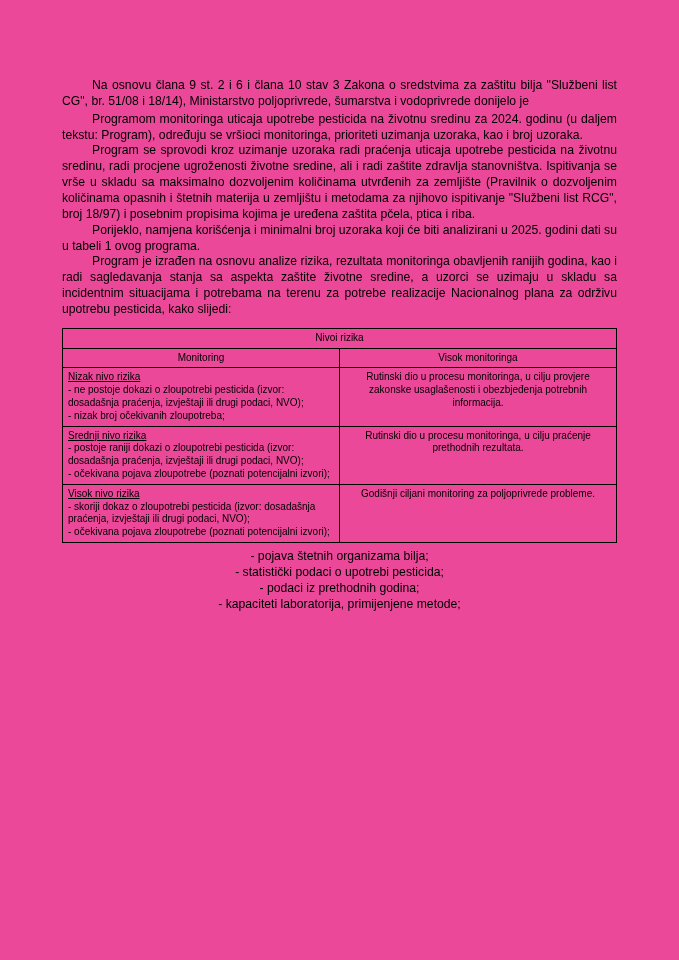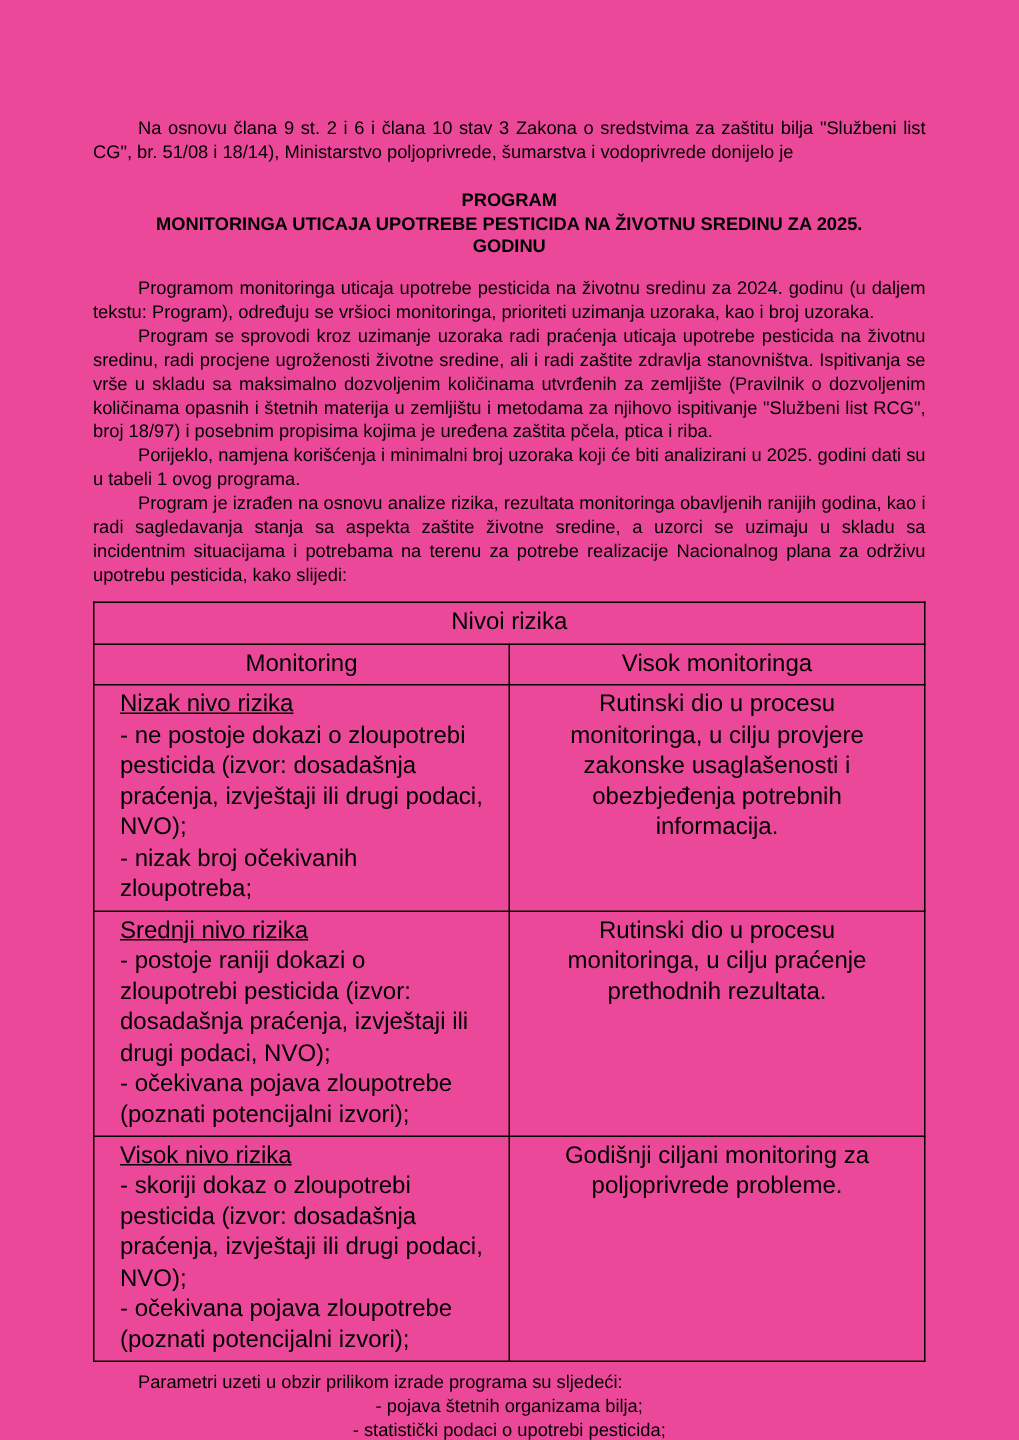--- a/index.html
+++ b/index.html
@@ -49,22 +49,22 @@
   }
   table.risk {
     border-collapse: collapse;
     width: 100%;
     margin-top: 10px;
     margin-bottom: 6px;
     table-layout: fixed;
   }
   table.risk td, table.risk th {
     border: 1px solid #000000;
-    padding: 3px 17px;
-    font-size: 16px;
+    padding: 3px 5px;
+    font-size: 10px;
     line-height: 1.28;
     vertical-align: top;
     font-weight: normal;
   }
   .tbl-title {
     text-align: center;
     font-weight: bold;
     font-size: 11.8px;
     padding: 4px 5px;
   }
@@ -94,25 +94,20 @@
     text-align: center;
   }
 </style>
 </head>
 <body>
 
 <div class="page">
 
   <p class="indent intro">Na osnovu člana 9 st. 2 i 6 i člana 10 stav 3 Zakona o sredstvima za zaštitu bilja "Službeni list CG", br. 51/08 i 18/14), Ministarstvo poljoprivrede, šumarstva i vodoprivrede donijelo je</p>
 
-  <div class="title-block">
-    <span class="title-line">PROGRAM</span>
-    <span class="title-line">MONITORINGA UTICAJA UPOTREBE PESTICIDA NA ŽIVOTNU SREDINU ZA 2025.</span>
-    <span class="title-line">GODINU</span>
-  </div>
 
   <p class="indent">Programom monitoringa uticaja upotrebe pesticida na životnu sredinu za 2024. godinu (u daljem tekstu: Program), određuju se vršioci monitoringa, prioriteti uzimanja uzoraka, kao i broj uzoraka.</p>
   <p class="indent para-gap">Program se sprovodi kroz uzimanje uzoraka radi praćenja uticaja upotrebe pesticida na životnu sredinu, radi procjene ugroženosti životne sredine, ali i radi zaštite zdravlja stanovništva. Ispitivanja se vrše u skladu sa maksimalno dozvoljenim količinama utvrđenih za zemljište (Pravilnik o dozvoljenim količinama opasnih i štetnih materija u zemljištu i metodama za njihovo ispitivanje "Službeni list RCG", broj 18/97) i posebnim propisima kojima je uređena zaštita pčela, ptica i riba.</p>
   <p class="indent para-gap">Porijeklo, namjena korišćenja i minimalni broj uzoraka koji će biti analizirani u 2025. godini dati su u tabeli 1 ovog programa.</p>
   <p class="indent para-gap">Program je izrađen na osnovu analize rizika, rezultata monitoringa obavljenih ranijih godina, kao i radi sagledavanja stanja sa aspekta zaštite životne sredine, a uzorci se uzimaju u skladu sa incidentnim situacijama i potrebama na terenu za potrebe realizacije Nacionalnog plana za održivu upotrebu pesticida, kako slijedi:</p>
 
   <table class="risk">
     <tbody>
       <tr>
         <td class="tbl-title" colspan="2">Nivoi rizika</td>
@@ -144,21 +139,20 @@
         <td class="cell-left col-left">
           <span class="lines u">Visok nivo rizika</span>
           <span class="lines">- skoriji dokaz o zloupotrebi pesticida (izvor: dosadašnja praćenja, izvještaji ili drugi podaci, NVO);</span>
           <span class="lines">- očekivana pojava zloupotrebe (poznati potencijalni izvori);</span>
         </td>
         <td class="cell-right col-right">Godišnji ciljani monitoring za poljoprivrede probleme.</td>
       </tr>
     </tbody>
   </table>
 
-  <p class="indent after-table">Parametri uzeti u obzir prilikom izrade programa su sljedeći:</p>
   <div class="bullets">
     <p>- pojava štetnih organizama bilja;</p>
     <p>- statistički podaci o upotrebi pesticida;</p>
     <p>- podaci iz prethodnih godina;</p>
     <p>- kapaciteti laboratorija, primijenjene metode;</p>
   </div>
 
 </div>
 
 </body></html>

